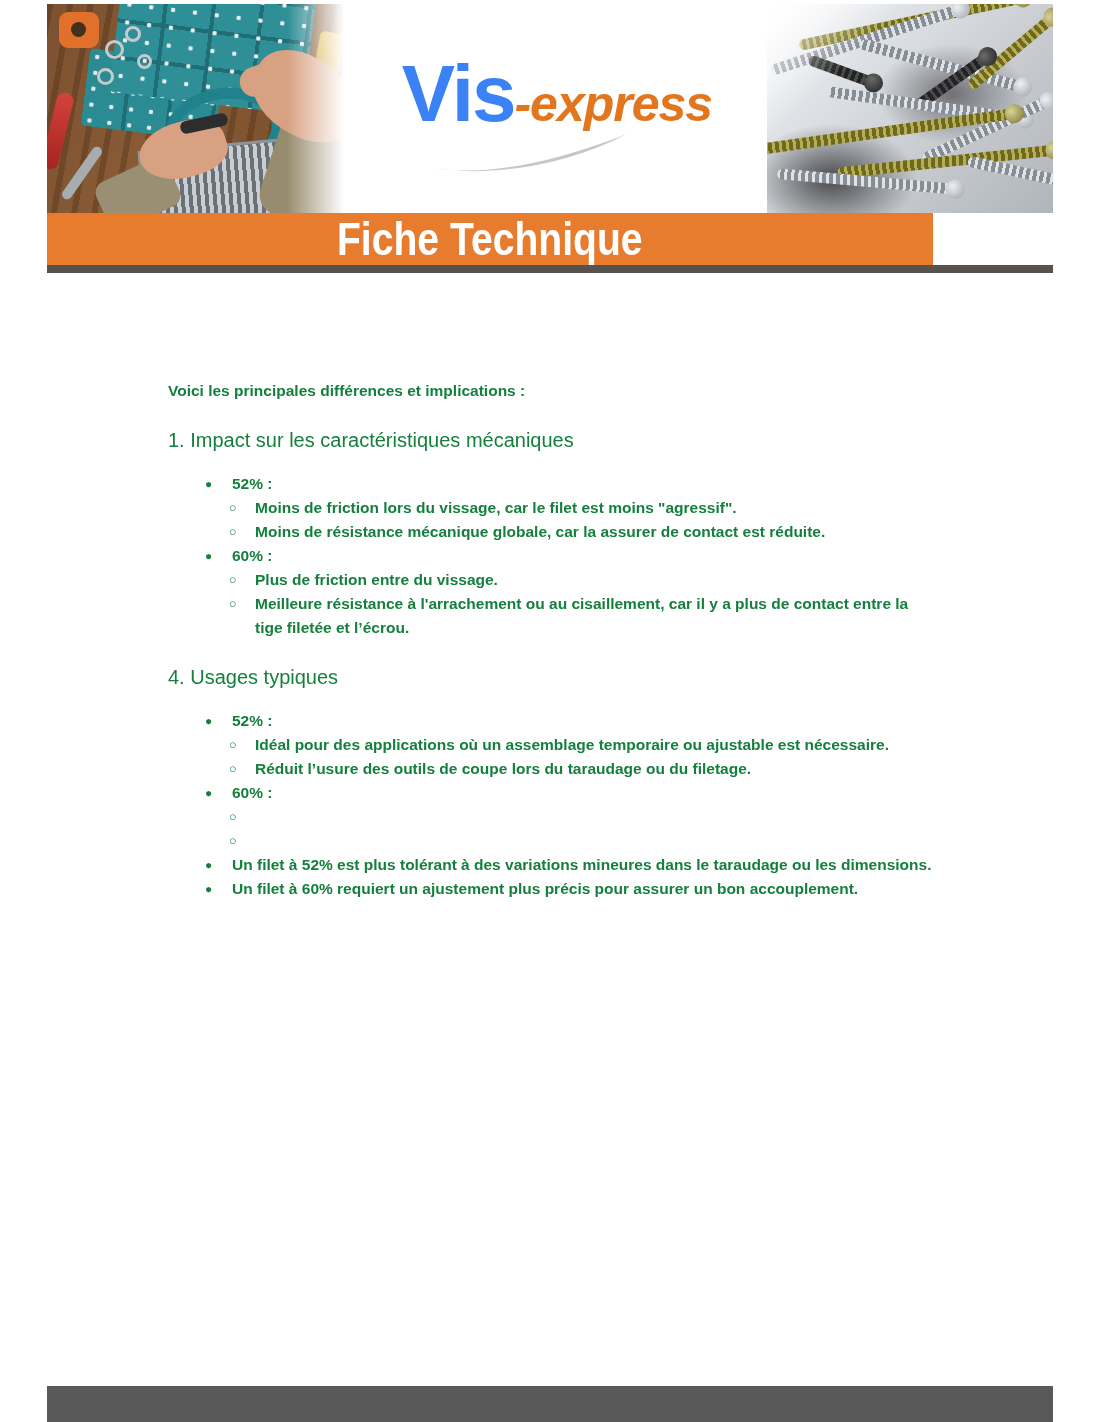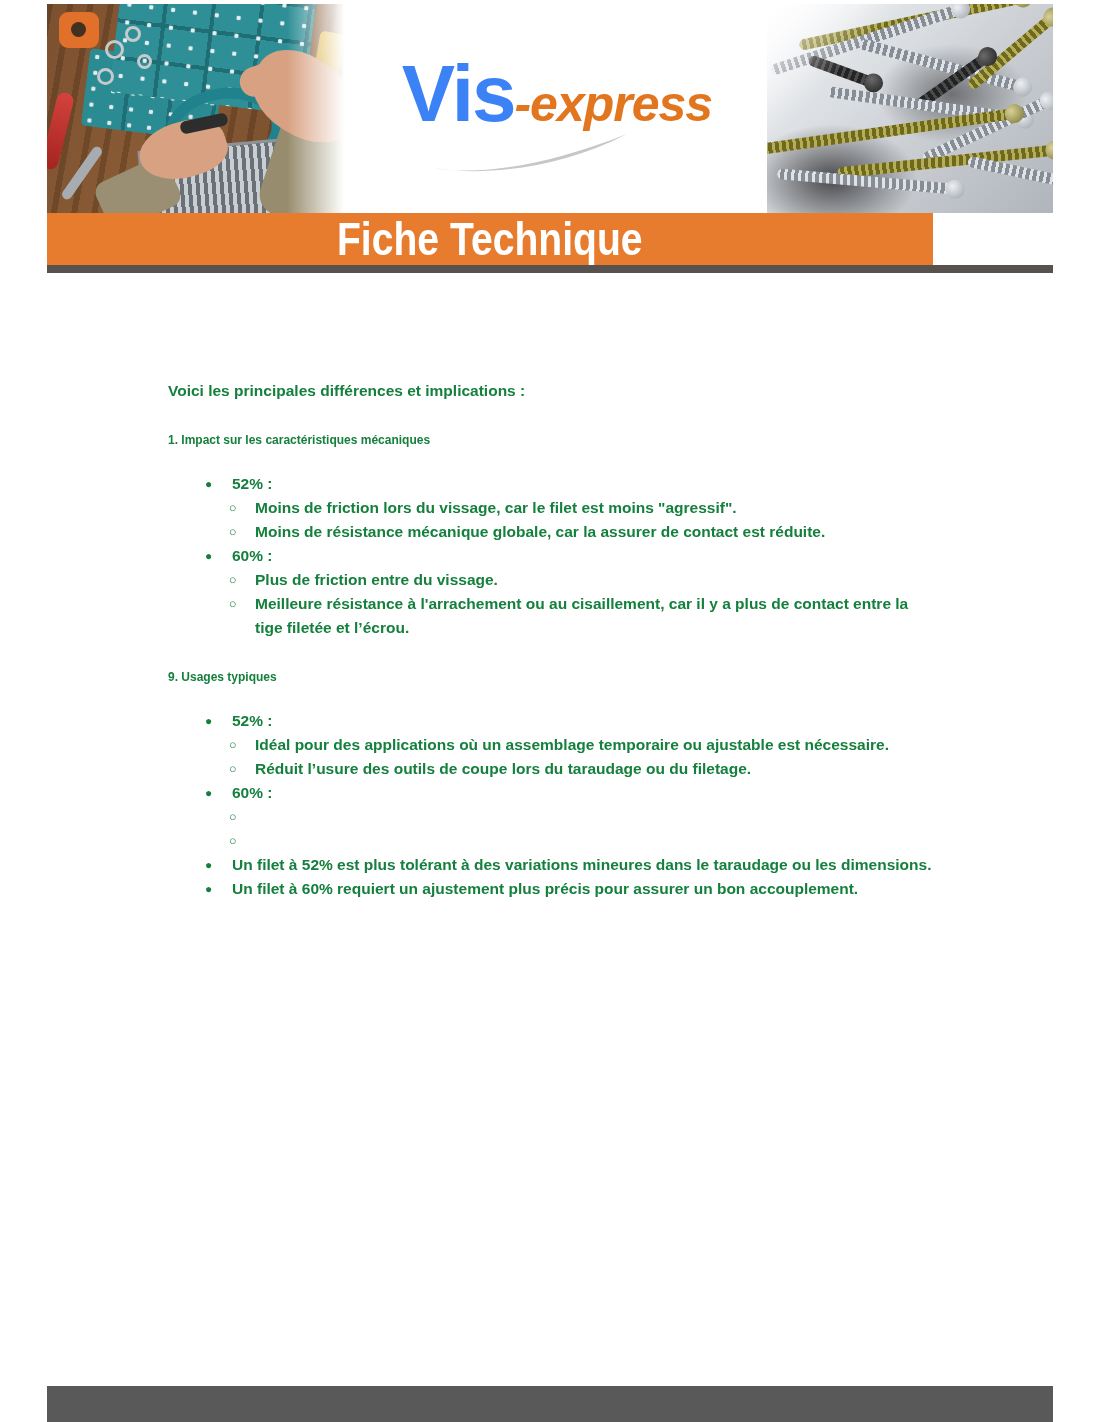--- a/index.html
+++ b/index.html
@@ -107,21 +107,21 @@
   .banner { position:absolute; left:47px; top:213px; width:886px; height:52px; background:#e87c2e;
     display:flex; align-items:center; justify-content:center; }
   .banner-title { display:inline-block; color:#ffffff; font-weight:bold; font-size:46px;
     transform:scaleX(0.85); letter-spacing:0; }
   .dark-strip { position:absolute; left:47px; top:265px; width:1006px; height:8px; background:#57524e; }
 
   
   .content { position:absolute; left:168px; top:273px; width:767px;
     font-size:15.5px; line-height:24px; font-weight:bold; color:#15803d;margin-top:40px; }
   .intro { margin:66px 0 0 0; }
-  .section-title { font-size:12px; line-height:28px; font-weight:bold; margin:23px 0 18px 0; }
+  .section-title { font-size:20px; line-height:28px; font-weight:normal; margin:23px 0 18px 0; }
   ul.lvl1, ul.lvl2 { list-style:none; margin:0; padding:0; }
   .row { display:flex; }
   .li2 { display:flex; }
   .b1 { flex:none; width:27px; margin-left:37px; font-size:12px; line-height:24px; }
   .b2 { flex:none; width:26px; margin-left:61px; font-size:12.5px; line-height:24px; }
   .txt { flex:1; }
 
   
   .footer-bar { position:absolute; left:47px; top:1386px; width:1006px; height:36px; background:#595959; }
 </style>
@@ -219,21 +219,21 @@
             <span class="txt">Plus de friction entre du vissage.</span>
           </li>
           <li class="li2">
             <span class="b2">○</span>
             <span class="txt">Meilleure résistance à l'arrachement ou au cisaillement, car il y a plus de contact entre la tige filetée et l’écrou.</span>
           </li>
         </ul>
       </li>
     </ul>
 
-    <h2 class="section-title">9. Usages typiques</h2>
+    <h2 class="section-title">4. Usages typiques</h2>
     <ul class="lvl1">
       <li>
         <div class="row">
           <span class="b1">●</span>
           <span class="txt">52% :</span>
         </div>
         <ul class="lvl2">
           <li class="li2">
             <span class="b2">○</span>
             <span class="txt">Idéal pour des applications où un assemblage temporaire ou ajustable est nécessaire.</span>

